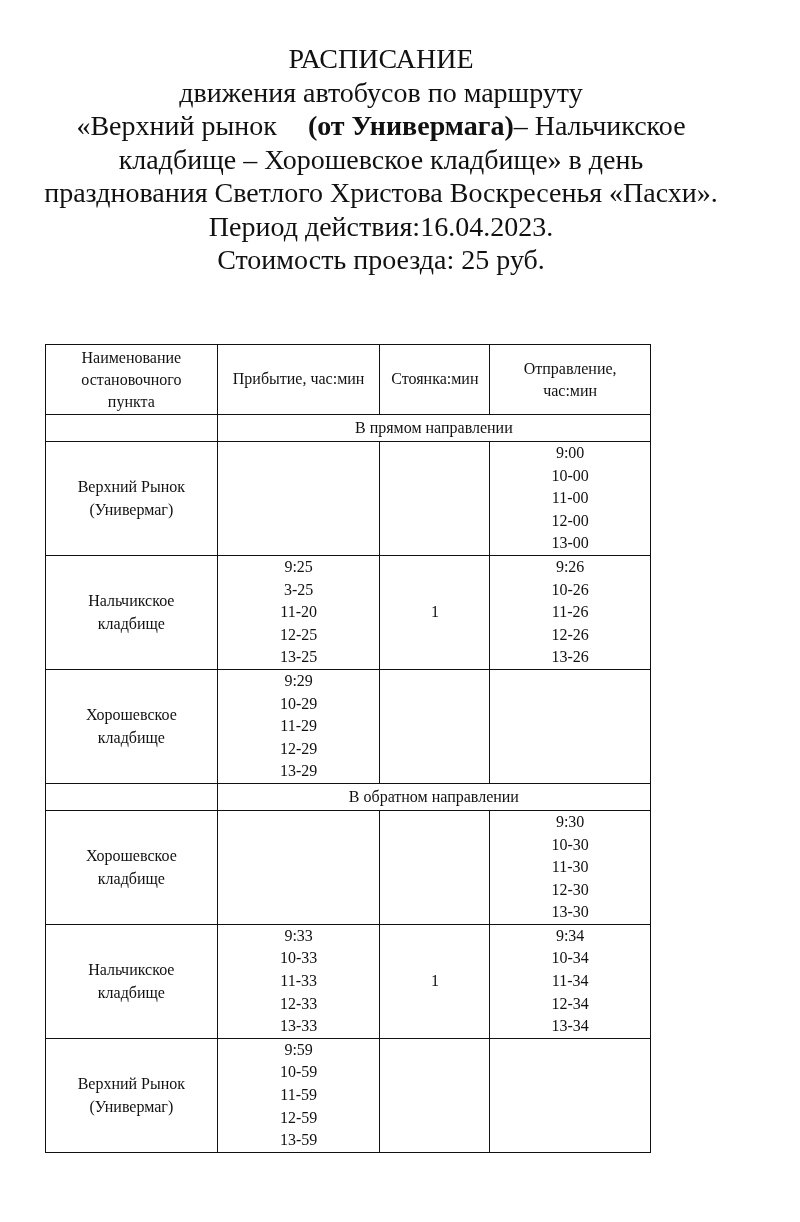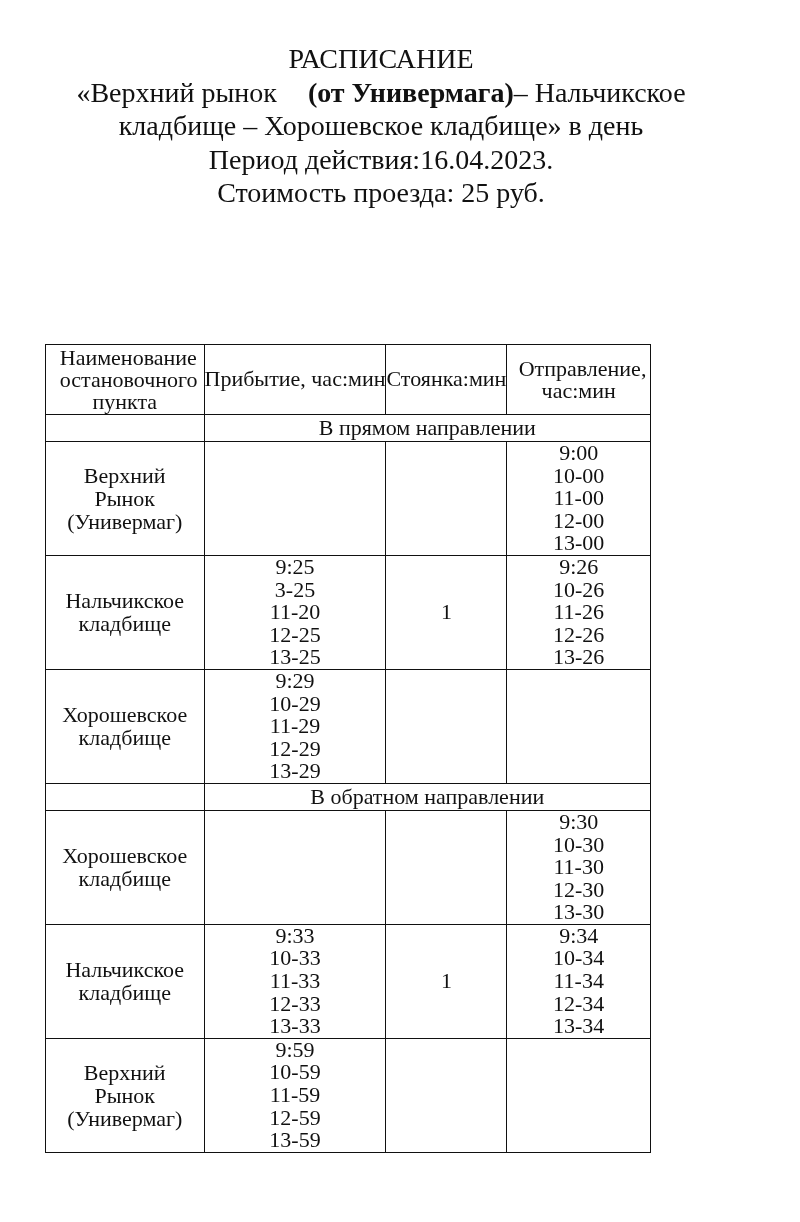--- a/index.html
+++ b/index.html
@@ -10,43 +10,45 @@
   .heading {
     position: absolute; left: 0; top: 42px; width: 762px;
     text-align: center; font-size: 28px; line-height: 33.5px;
   }
   .heading div { white-space: nowrap; }
   .heading b { font-weight: bold; margin-left: 24px; }
   .u { text-decoration-thickness: 1.5px; text-underline-offset: 4px; }
   table.sched {
     position: absolute; left: 45px; top: 344px;
     width: 606px; border-collapse: collapse;
-    font-size: 22px; line-height: 22.5px;
+    font-size: 16px; line-height: 22.5px;
   }
   table.sched td, table.sched th {
     border: 1.6px solid #111; text-align: center; vertical-align: middle;
     padding: 0; font-weight: normal;
   }
   col.c1 { width: 172px; }
   col.c2 { width: 163px; }
   col.c3 { width: 110px; }
   col.c4 { width: 161px; }
   tr.hdr th { height: 69px; }
   tr.dir td { height: 26px; }
   tr.stop td { height: 112px; }
   .times div { height: 22.6px; text-align: center; }
   .stopname { line-height: 23px; }
 </style>
 </head>
 <body>
 
 <div class="heading">
   <div>РАСПИСАНИЕ</div>
+  <div>движения автобусов по маршруту</div>
   <div><span>«Верхний рынок </span><b>(от Универмага)</b><span>– Нальчикское</span></div>
   <div>кладбище – Хорошевское кладбище» в день</div>
+  <div>празднования Светлого Христова Воскресенья «Пасхи».</div>
   <div><span>Период действия:</span><span class="u">16.04.2023.</span></div>
   <div><span class="u">Стоимость проезда: 25 руб.</span></div>
 </div>
 
 <table class="sched">
   <colgroup>
       <col class="c1">
       <col class="c2">
       <col class="c3">
       <col class="c4">

